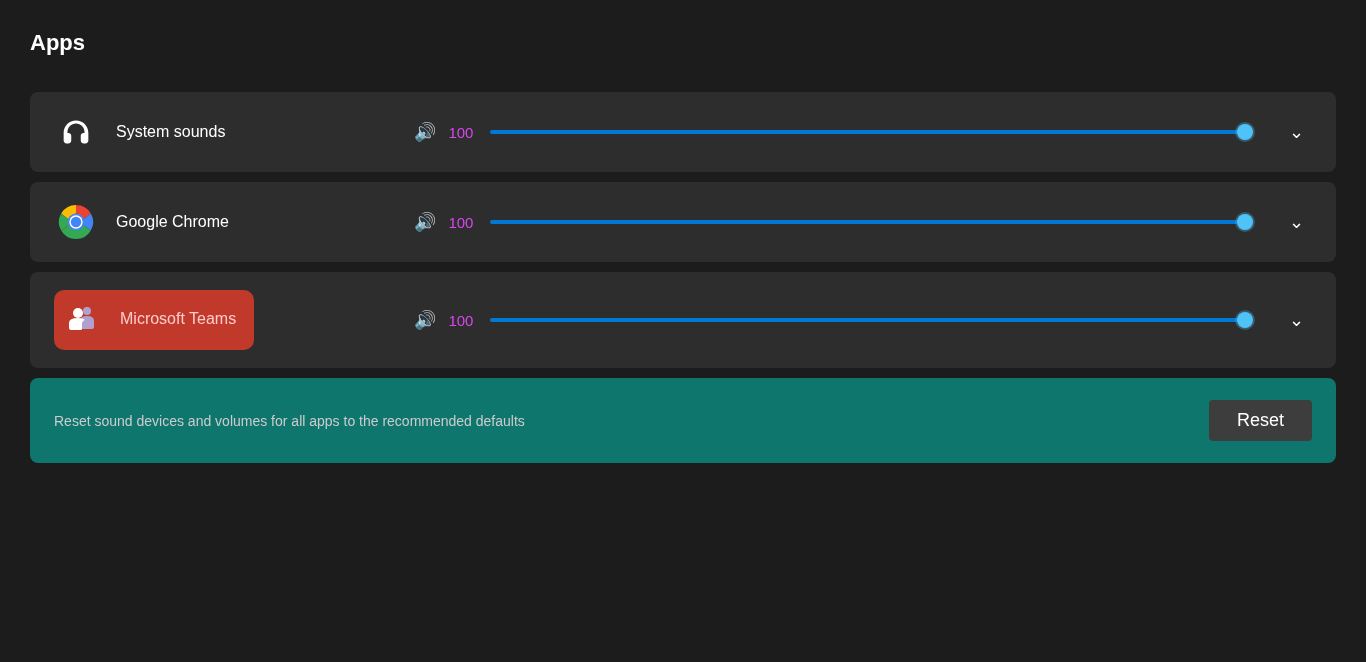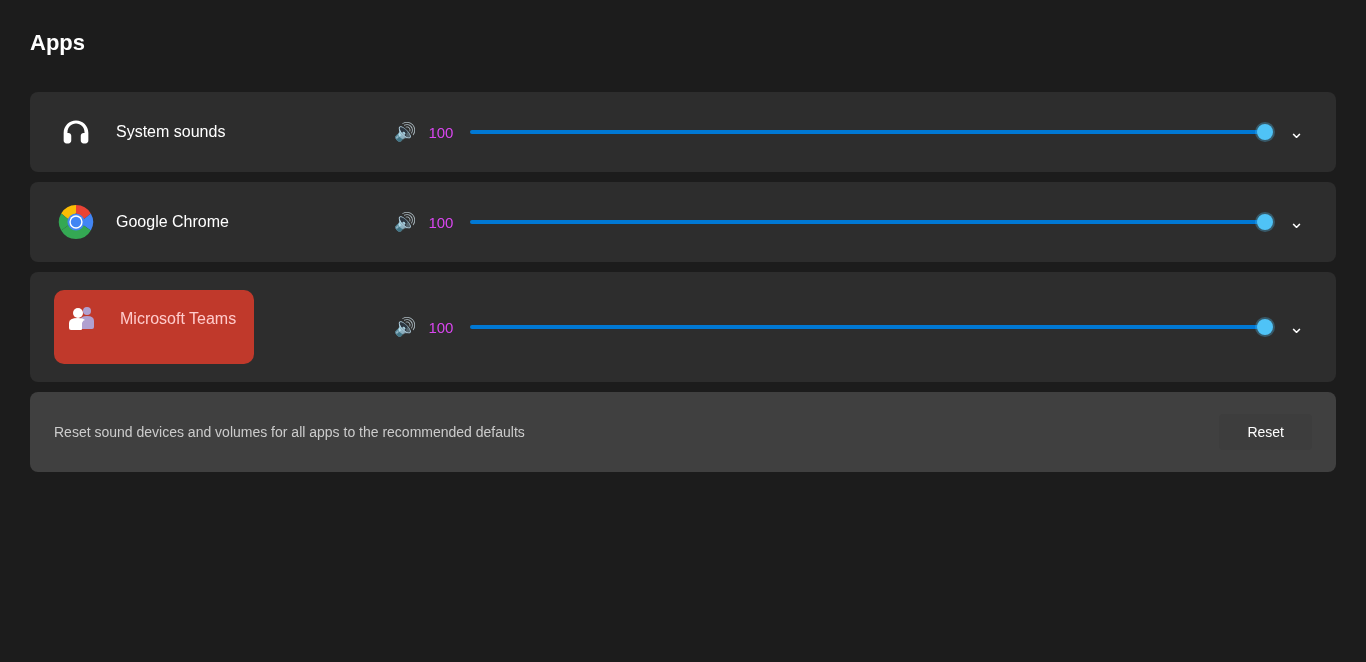--- a/index.html
+++ b/index.html
@@ -25,20 +25,21 @@
       margin-bottom: 36px;
     }
 
     .app-card {
       background-color: #2d2d2d;
       border-radius: 8px;
       padding: 18px 24px;
       margin-bottom: 10px;
       display: flex;
       align-items: center;
+      gap: 20px;
     }
 
     .app-icon-area {
       display: flex;
       align-items: center;
       width: 340px;
       flex-shrink: 0;
     }
 
     .app-icon {
@@ -53,21 +54,21 @@
 
     .app-name {
       font-size: 16px;
       font-weight: 500;
       color: #ffffff;
     }
 
     .teams-highlight {
       background-color: #c0392b;
       border-radius: 10px;
-      padding: 10px 18px 26px 10px;
+      padding: 10px 18px 12px 10px;
       display: flex;
       align-items: center;
     }
 
     .teams-highlight .app-name {
       color: #ffcccc;
     }
 
     .volume-area {
       display: flex;
@@ -122,39 +123,39 @@
       border: none;
       color: #ffffff;
       font-size: 18px;
       cursor: pointer;
       padding: 4px 8px;
       margin-left: 16px;
       flex-shrink: 0;
     }
 
     .reset-card {
-      background-color: #404040;
+      background-color: #0f766e;
       border-radius: 8px;
       padding: 22px 24px;
       margin-top: 10px;
       display: flex;
       align-items: center;
       justify-content: space-between;
     }
 
     .reset-text {
       font-size: 14px;
       color: #cccccc;
     }
 
     .reset-btn {
       background-color: #3d3d3d;
       border: none;
       color: #ffffff;
-      font-size: 14px;
+      font-size: 18px;
       padding: 10px 28px;
       border-radius: 4px;
       cursor: pointer;
       font-family: 'Segoe UI', sans-serif;
     }
 
     
     .headphones-svg {
       width: 38px;
       height: 38px;

